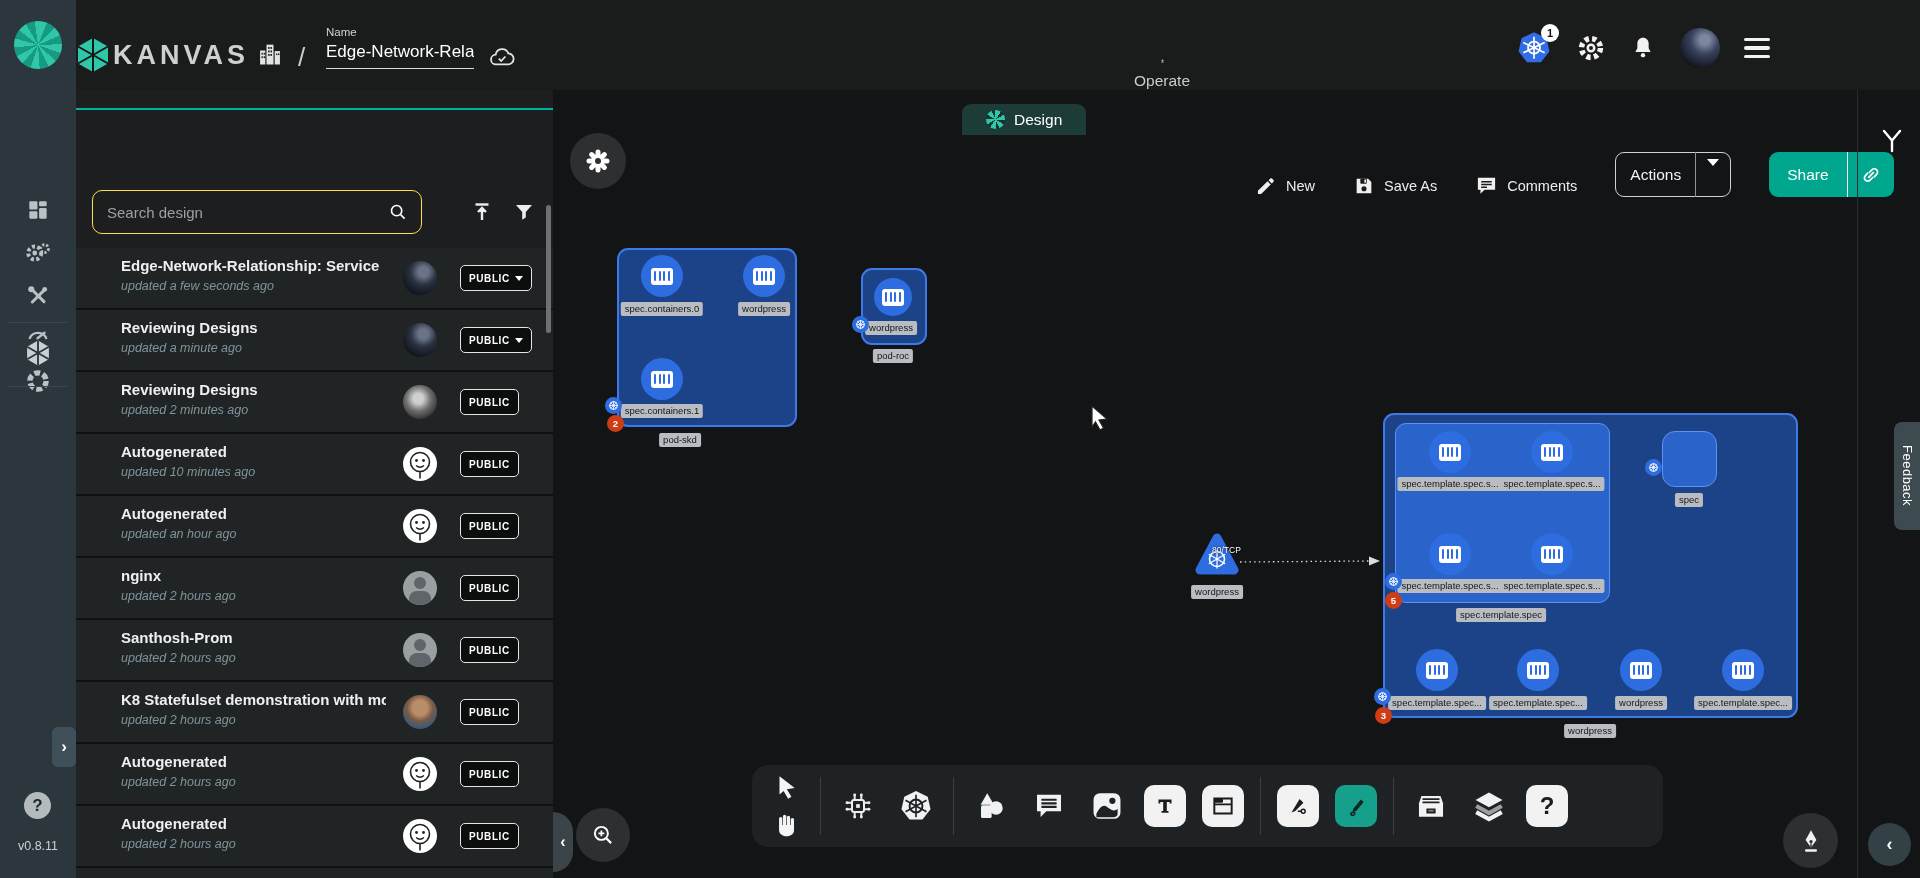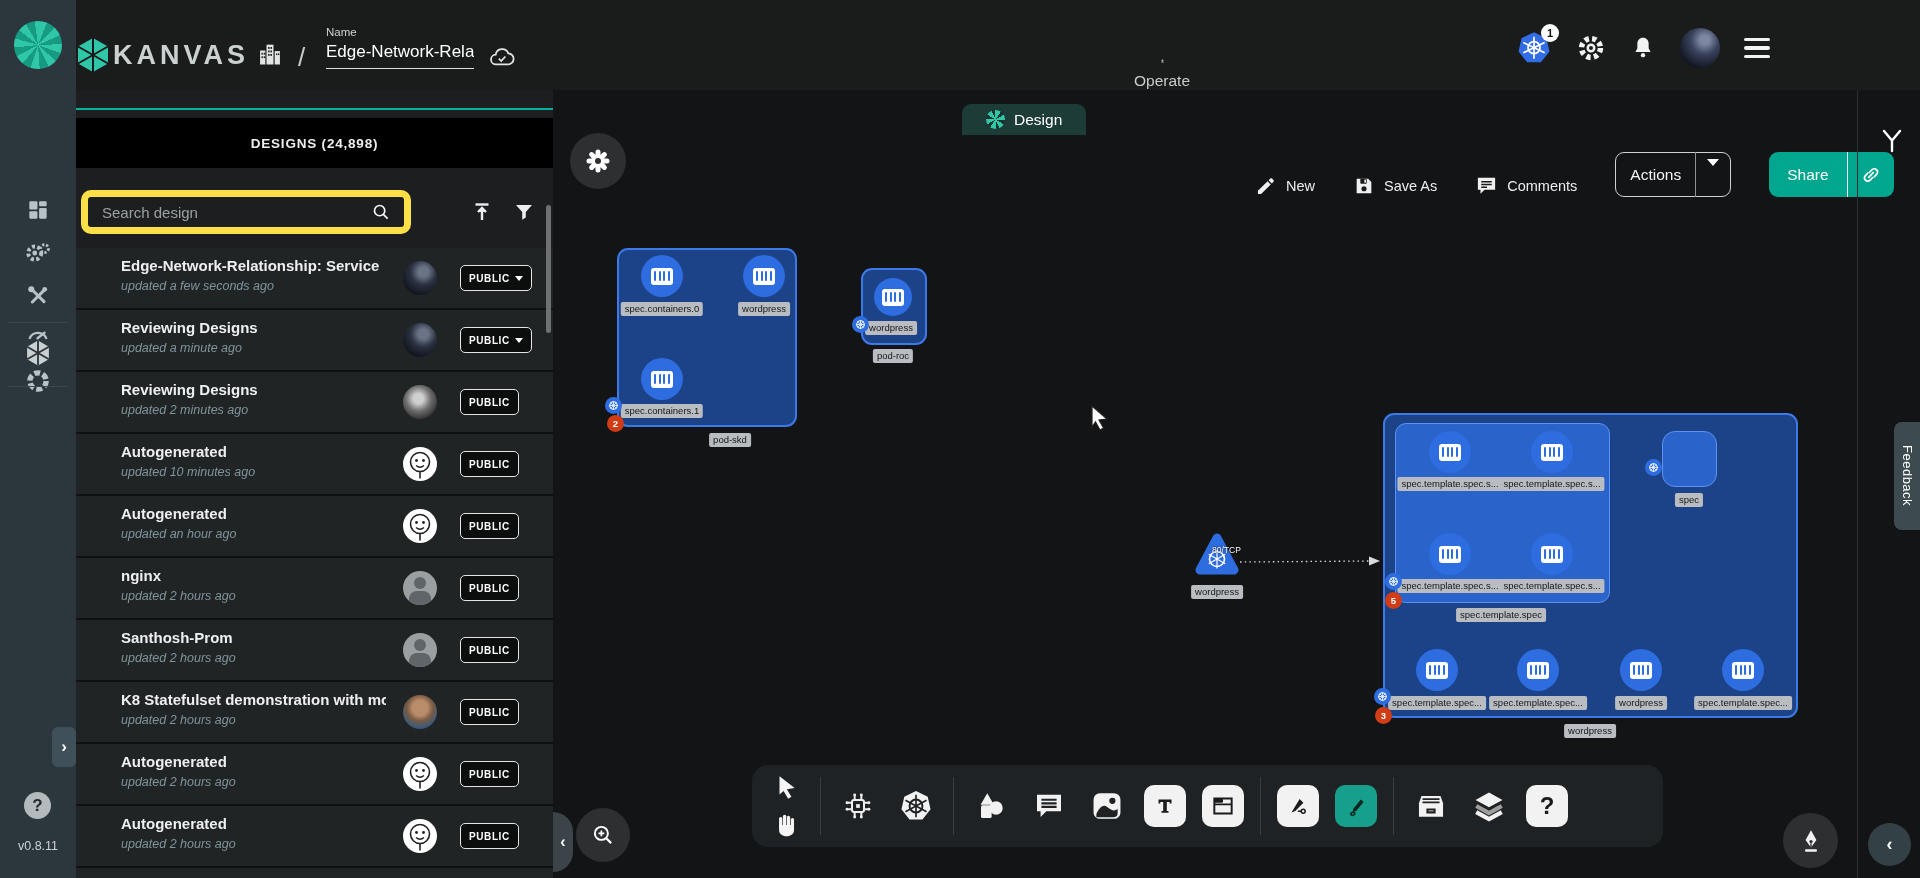--- a/index.html
+++ b/index.html
@@ -46,21 +46,21 @@
       border-radius:6px;display:flex;align-items:center;justify-content:center;color:#fff;font-size:17px;font-weight:bold;}
   .help-btn{position:absolute;left:24px;top:702px;width:27px;height:27px;border-radius:50%;background:#b3babd;
       color:#20262a;font-weight:bold;font-size:17px;display:flex;align-items:center;justify-content:center;}
   .version{position:absolute;left:0;top:749px;width:76px;text-align:center;font-size:12.5px;color:#cdd2d4;}
 
   
   .panel{position:absolute;left:76px;top:90px;width:477px;height:788px;background:#1c1e1f;}
   .panel-topline{position:absolute;left:0;top:18px;width:477px;height:2px;background:#00B39F;}
   .panel-title{position:absolute;left:0;top:28px;width:477px;height:50px;background:#000;
       display:flex;align-items:center;justify-content:center;font-size:13.5px;font-weight:bold;letter-spacing:.8px;color:#eceeee;}
-  .searchbox{position:absolute;left:5px;top:100px;width:330px;height:44px;border:7px solid #fde047;border-radius:10px;
+  .searchbox{position:absolute;left:16px;top:100px;width:330px;height:44px;border:1px solid #fde047;border-radius:10px;
       display:flex;align-items:center;padding:0 12px;box-sizing:border-box;}
   .searchbox input{flex:1;background:transparent;border:none;outline:none;color:#c4c9c9;font-size:15px;
       font-family:"Liberation Sans",sans-serif;}
   .searchbox input::placeholder{color:#9aa2a2;}
   .panel-ic{position:absolute;top:104px;width:36px;height:36px;display:flex;align-items:center;justify-content:center;}
   .list{position:absolute;left:0;top:158px;width:477px;height:630px;overflow:hidden;}
   .row{position:relative;width:477px;height:60px;background:#212425;border-bottom:2px solid #101112;}
   .row .nm{position:absolute;left:45px;top:9px;font-size:15px;font-weight:600;color:#eef0f0;
       width:265px;white-space:nowrap;overflow:hidden;}
   .row .upd{position:absolute;left:45px;top:31px;font-size:12.5px;font-style:italic;color:#7f949c;}
@@ -270,21 +270,20 @@
       </svg>
     </div>
     <hr style="top:296px">
     <div class="expand-btn">›</div>
     <div class="help-btn">?</div>
     <div class="version">v0.8.11</div>
   </div>
 
   <div class="panel">
     <div class="panel-topline"></div>
-    <div class="panel-title">DESIGNS (24,898)</div>
 
     <div class="searchbox">
       <input placeholder="Search design" style="">
       <svg width="22" height="22" viewBox="0 0 24 24">
         <circle cx="10.5" cy="10.5" r="5.6" fill="none" stroke="#fff" stroke-width="1.8"></circle>
         <path d="M14.8 14.8L19.2 19.2" stroke="#fff" stroke-width="1.8"></path>
       </svg>
     </div>
     <div class="panel-ic" style="left:388px">
       <svg width="24" height="24" viewBox="0 0 24 24">
@@ -511,21 +510,21 @@
     <div class="cbox">
         <div class="cbar"></div>
         <div class="cbar"></div>
         <div class="cbar"></div>
         <div class="cbar"></div>
       </div>
   </div>
   <div class="nlabel" style="left:662px;top:302px">spec.containers.0</div>
   <div class="nlabel" style="left:764px;top:302px">wordpress</div>
   <div class="nlabel" style="left:662px;top:404px">spec.containers.1</div>
-  <div class="nlabel" style="left:730px;top:433px">pod-skd</div>
+  <div class="nlabel" style="left:680px;top:433px">pod-skd</div>
   <div class="kb" style="left:605px;top:397px">
     <svg width="11" height="11" viewBox="0 0 10 10">
         <circle cx="5" cy="5" r="3.4" fill="none" stroke="#fff" stroke-width="1"></circle>
         <path d="M5 1.2v7.6M1.2 5h7.6M2.4 2.4l5.2 5.2M7.6 2.4L2.4 7.6" stroke="#fff" stroke-width=".7"></path>
       </svg>
   </div>
   <div class="rb" style="left:607px;top:415px">2</div>
 
   <div class="group" style="left:861px;top:268px;width:66px;height:77px"></div>
   <div class="cnode" style="left:893px;top:297px;width:38px;height:38px;margin:-19px 0 0 -19px">

